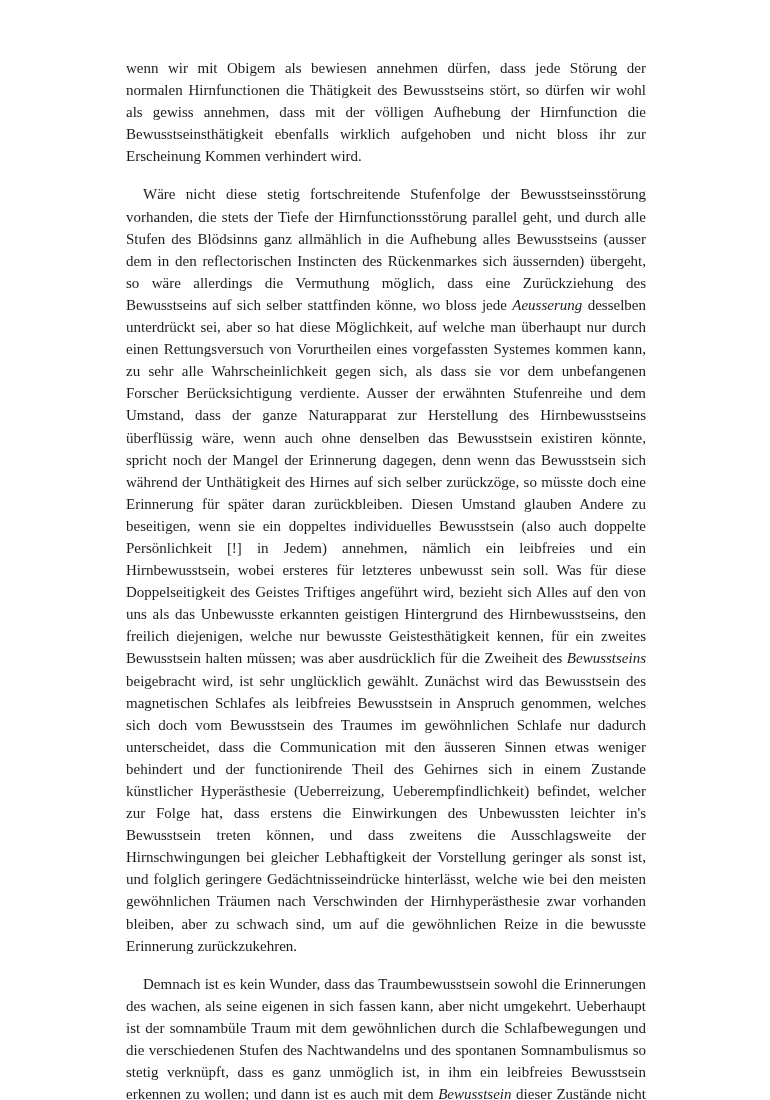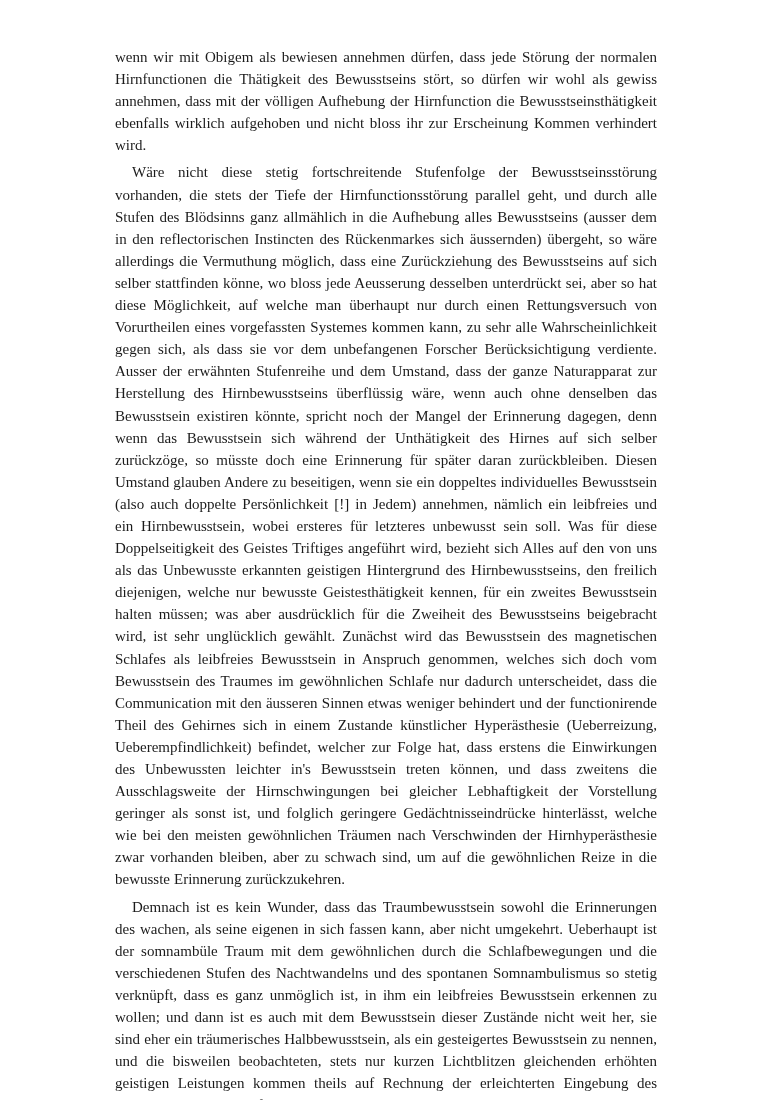--- a/index.html
+++ b/index.html
@@ -23,27 +23,28 @@
   }
   .text-block {
     font-size: 15px;
     line-height: 22.1px;
     text-align: justify;
     hyphens: auto;
     -webkit-hyphens: auto;
     word-spacing: 0.02em;
   }
   .text-block p {
-    margin: 5px;
+    margin: 16px;
     padding: 0;
   }
   .text-block p.indent {
     text-indent: 17px;
   }
   .italic {
+    font-style: italic;
   }
 </style>
 </head>
 <body>
 
 <div class="page">
   <div class="text-block">
 
     <p>
       <span>wenn wir mit Obigem als bewiesen annehmen dürfen, dass jede Störung der normalen Hirnfunctionen die Thätigkeit des Bewusstseins stört, so dürfen wir wohl als gewiss annehmen, dass mit der völligen Aufhebung der Hirnfunction die Bewusstseinsthätigkeit ebenfalls wirklich aufgehoben und nicht bloss ihr zur Erscheinung Kommen verhindert wird.</span>

